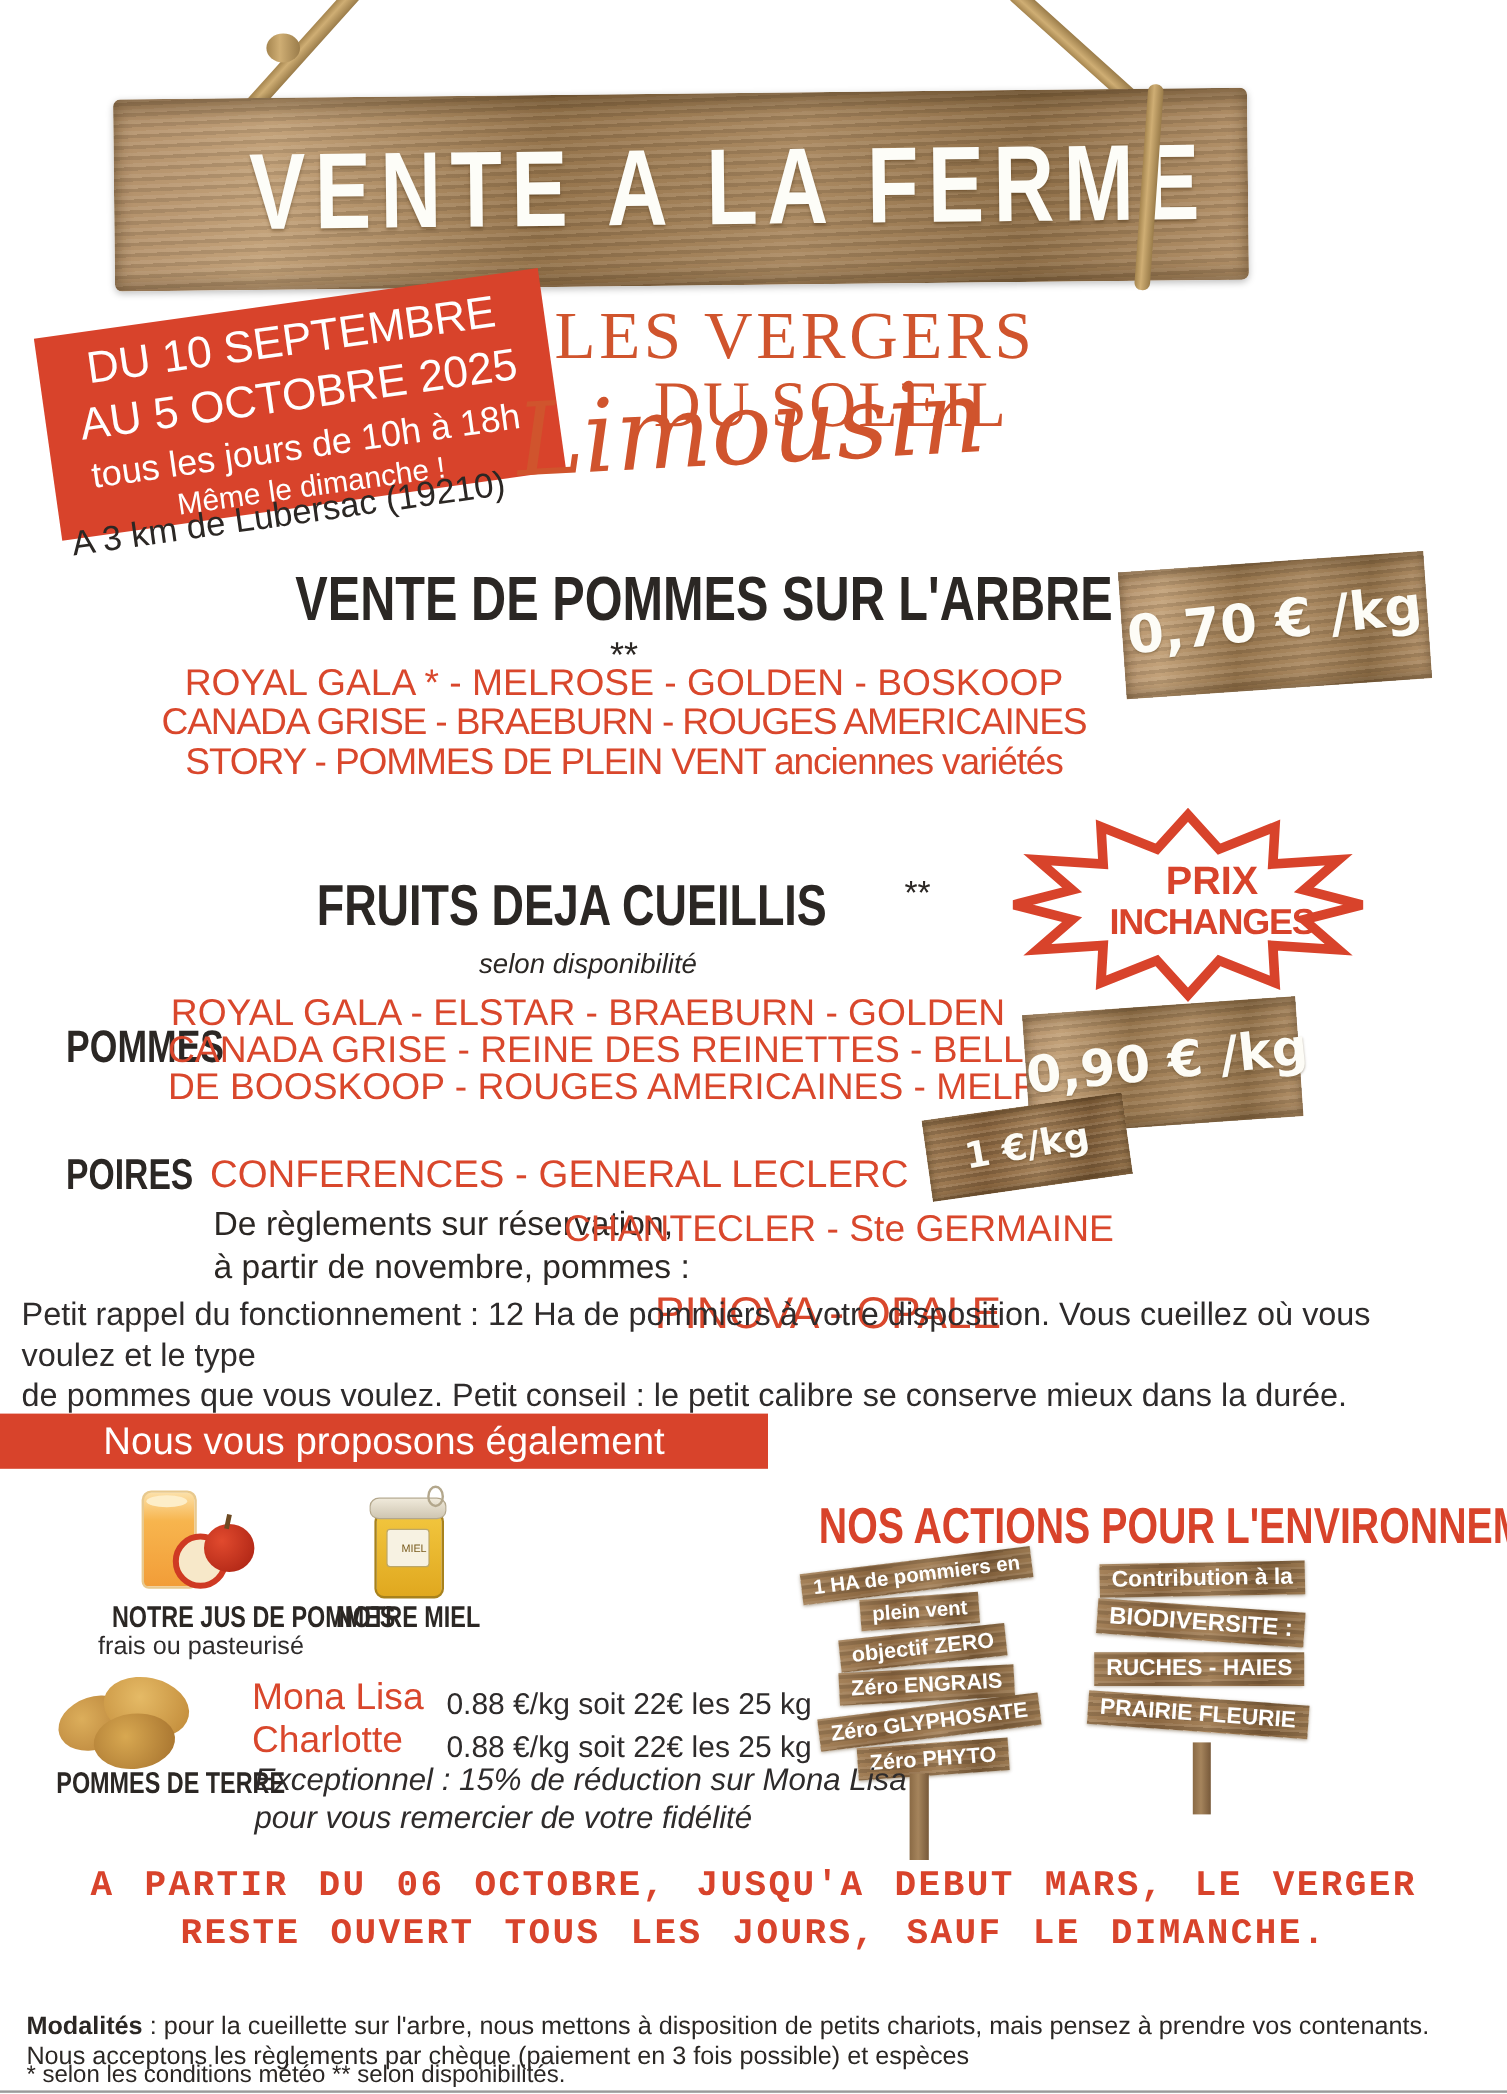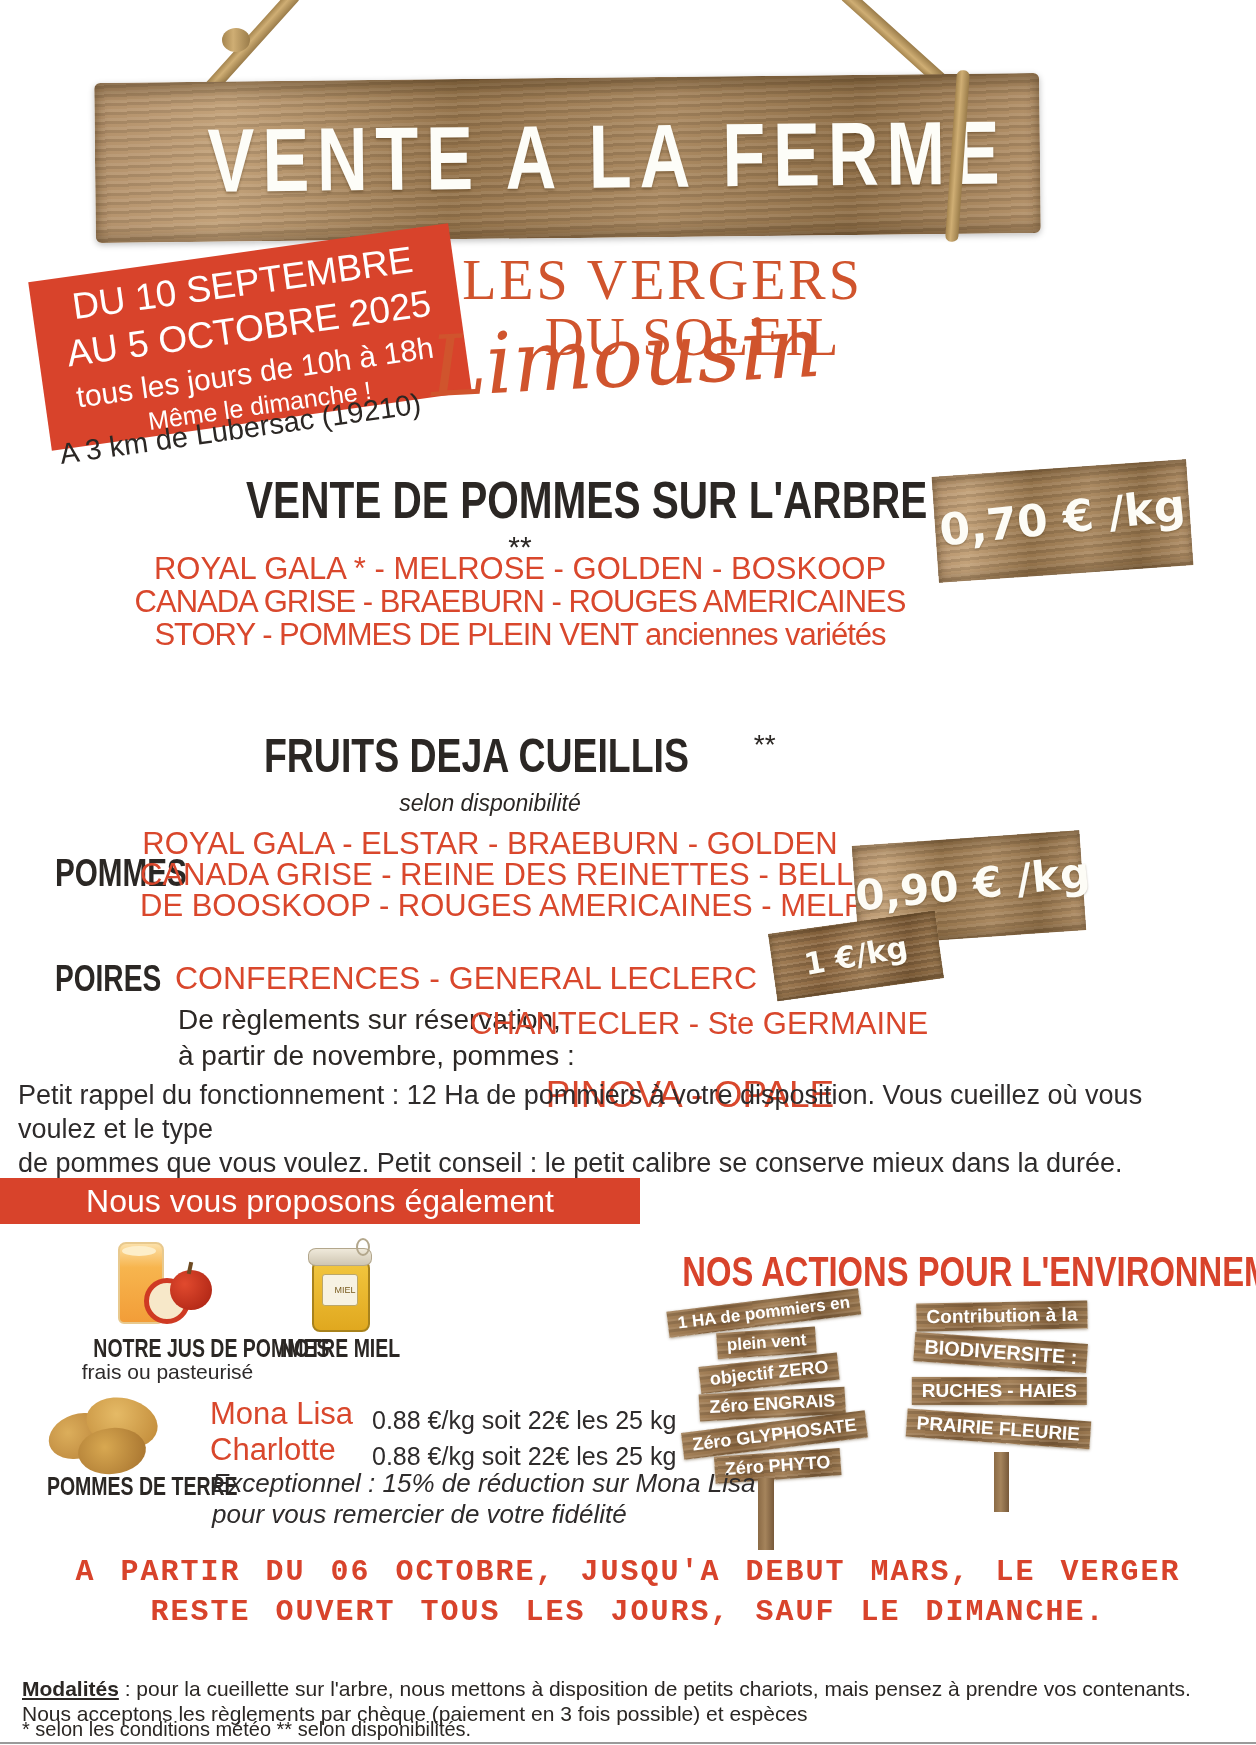--- a/index.html
+++ b/index.html
@@ -76,20 +76,29 @@
               box-shadow:inset 0 6px 10px rgba(60,40,15,.3), inset 0 -6px 10px rgba(60,40,15,.3);">
     <div class="ctr price-txt" style="font-size:44px;margin-top:24px;transform:rotate(-2deg);">0,70 € /kg</div>
   </div>
 
   <div class="abs ctr" style="left:190px;top:728px;width:600px;">
     <span class="cond" style="font-size:48px;">FRUITS DEJA CUEILLIS</span>
     <span style="font-size:28px;color:#2b2724;vertical-align:18px;">**</span>
   </div>
   <div class="abs ctr" style="left:190px;top:790px;width:600px;font-style:italic;font-size:23px;color:#2b2724;">selon disponibilité</div>
 
+  <div class="abs" style="left:840px;top:668px;width:300px;height:172px;">
+    <svg width="300" height="172" viewBox="0 0 300 160">
+      <polygon fill="#ffffff" stroke="#d8432b" stroke-width="8" points="295,80 246.6,92.4 275.6,117.5 220.7,113.9 222.5,145 175.9,126.4 150,155 124.1,126.4 77.5,145 79.3,113.9 24.4,117.5 53.4,92.4 5,80 53.4,67.6 24.4,42.5 79.3,46.1 77.5,15 124.1,33.6 150,5 175.9,33.6 222.5,15 220.7,46.1 275.6,42.5 246.6,67.6"></polygon>
+    </svg>
+    <div class="abs ctr" style="left:60px;top:48px;width:220px;">
+      <div style="color:#d8432b;font-weight:bold;font-size:33px;line-height:36px;">PRIX</div>
+      <div style="color:#d8432b;font-weight:bold;font-size:30px;line-height:34px;letter-spacing:-1px;">INCHANGES</div>
+    </div>
+  </div>
 
   <div class="abs" style="left:55px;top:852px;">
     <span class="cond cond-left" style="font-size:38px;">POMMES</span>
   </div>
   <div class="abs ctr" style="left:140px;top:828px;width:700px;">
     <div class="red nowrap" style="font-size:31px;line-height:31px;">ROYAL GALA - ELSTAR - BRAEBURN - GOLDEN</div>
     <div class="red nowrap" style="font-size:31px;line-height:31px;">CANADA GRISE - REINE DES REINETTES - BELLE</div>
     <div class="red nowrap" style="font-size:31px;line-height:31px;">DE BOOSKOOP - ROUGES AMERICAINES - MELROSE</div>
   </div>
   <div class="abs wood" style="left:855px;top:838px;width:228px;height:100px;transform:rotate(-4deg);
@@ -199,20 +208,20 @@
     <div style="font-size:26px;line-height:31px;">pour vous remercier de votre fidélité</div>
   </div>
 
   <div class="abs ctr" style="left:0;top:1552px;width:1256px;">
     <div class="stencil" style="font-size:30px;line-height:40px;">A PARTIR DU 06 OCTOBRE, JUSQU'A DEBUT MARS, LE VERGER</div>
     <div class="stencil" style="font-size:30px;line-height:40px;">RESTE OUVERT TOUS LES JOURS, SAUF LE DIMANCHE.</div>
   </div>
 
   <div class="abs" style="left:22px;top:1676px;width:1210px;">
     <div style="font-size:21px;line-height:25px;color:#2b2724;">
-      <span style="font-weight:bold;text-decoration:underline;">Modalités</span><span> : pour la cueillette sur l'arbre, nous mettons à disposition de petits chariots, mais pensez à prendre vos contenants.</span>
+      <span style="font-weight:bold;">Modalités</span><span> : pour la cueillette sur l'arbre, nous mettons à disposition de petits chariots, mais pensez à prendre vos contenants.</span>
     </div>
     <div style="font-size:21px;line-height:25px;color:#2b2724;">Nous acceptons les règlements par chèque (paiement en 3 fois possible) et espèces</div>
   </div>
   <div class="abs" style="left:22px;top:1718px;font-size:20px;color:#2b2724;">* selon les conditions météo ** selon disponibilités.</div>
   <div class="abs" style="left:0;top:1742px;width:1256px;height:2px;background:#9a9a9a;"></div>
 
 </div>
 
 </body></html>

